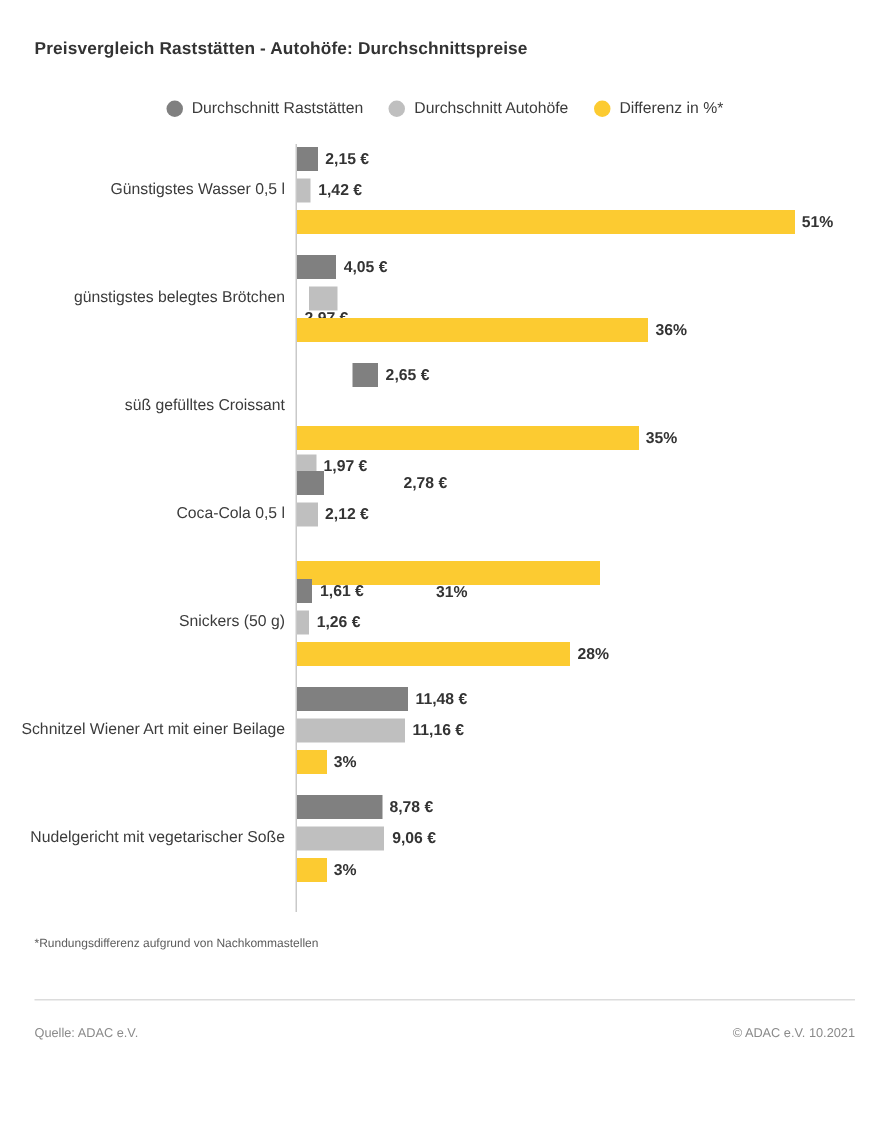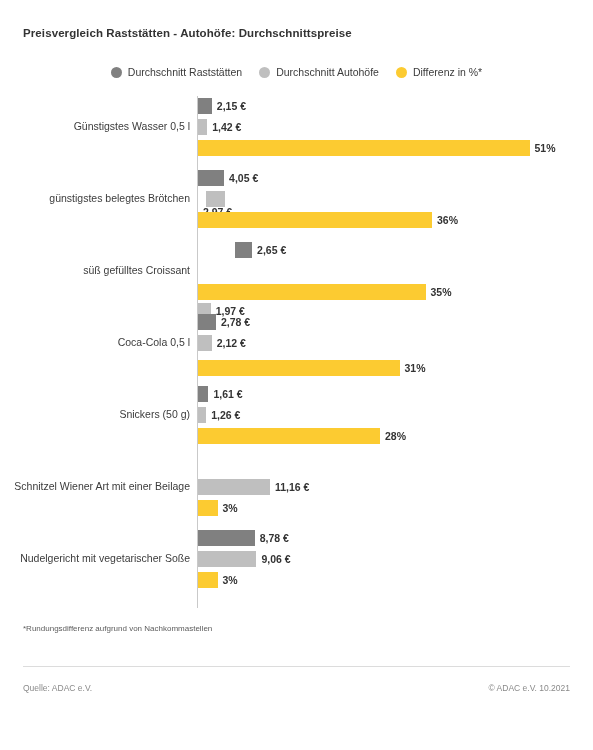--- a/index.html
+++ b/index.html
@@ -218,29 +218,29 @@
           <div class="bar" style="width: 12.7065px; background: rgb(191, 191, 191);"></div>
           <div class="bar-value">1,97 €</div>
         </div>
         <div class="bar-row" style="top: 42px; height: 16px;">
           <div class="bar" style="width: 227.5px; background: rgb(252, 203, 49);"></div>
           <div class="bar-value">35%</div>
         </div>
       </div>
       <div class="group" style="top: 218px; height: 58px;">
         <div class="group-label">Coca-Cola 0,5 l</div>
-        <div class="bar-row" style="top: 0px; height: 16px;">
+        <div class="bar-row" style="top: 0px; height: 16px; gap: 48px;">
           <div class="bar" style="width: 17.931px; background: rgb(128, 128, 128);"></div>
           <div class="bar-value">2,78 €</div>
         </div>
         <div class="bar-row" style="top: 21px; height: 16px;">
           <div class="bar" style="width: 13.674px; background: rgb(191, 191, 191);"></div>
           <div class="bar-value">2,12 €</div>
         </div>
-        <div class="bar-row" style="top: 46px; height: 16px;">
+        <div class="bar-row" style="top: 60px; height: 16px; flex-direction: column;">
           <div class="bar" style="width: 201.5px; background: rgb(252, 203, 49);"></div>
           <div class="bar-value">31%</div>
         </div>
       </div>
       <div class="group" style="top: 290px; height: 58px;">
         <div class="group-label">Snickers (50 g)</div>
         <div class="bar-row" style="top: 0px; height: 16px;">
           <div class="bar" style="width: 10.3845px; background: rgb(128, 128, 128);"></div>
           <div class="bar-value">1,61 €</div>
         </div>
@@ -248,20 +248,24 @@
           <div class="bar" style="width: 8.127px; background: rgb(191, 191, 191);"></div>
           <div class="bar-value">1,26 €</div>
         </div>
         <div class="bar-row" style="top: 42px; height: 16px; text-align: center;">
           <div class="bar" style="width: 182px; background: rgb(252, 203, 49);"></div>
           <div class="bar-value">28%</div>
         </div>
       </div>
       <div class="group" style="top: 362px; height: 58px;">
         <div class="group-label">Schnitzel Wiener Art mit einer Beilage</div>
+        <div class="bar-row" style="top: 0px; height: 16px;">
+          <div class="bar" style="width: 74.046px; background: rgb(128, 128, 128);"></div>
+          <div class="bar-value">11,48 €</div>
+        </div>
         <div class="bar-row" style="top: 21px; height: 16px;">
           <div class="bar" style="width: 71.982px; background: rgb(191, 191, 191);"></div>
           <div class="bar-value">11,16 €</div>
         </div>
         <div class="bar-row" style="top: 42px; height: 16px;">
           <div class="bar" style="width: 19.5px; background: rgb(252, 203, 49);"></div>
           <div class="bar-value">3%</div>
         </div>
       </div>
       <div class="group" style="top: 434px; height: 58px;">

